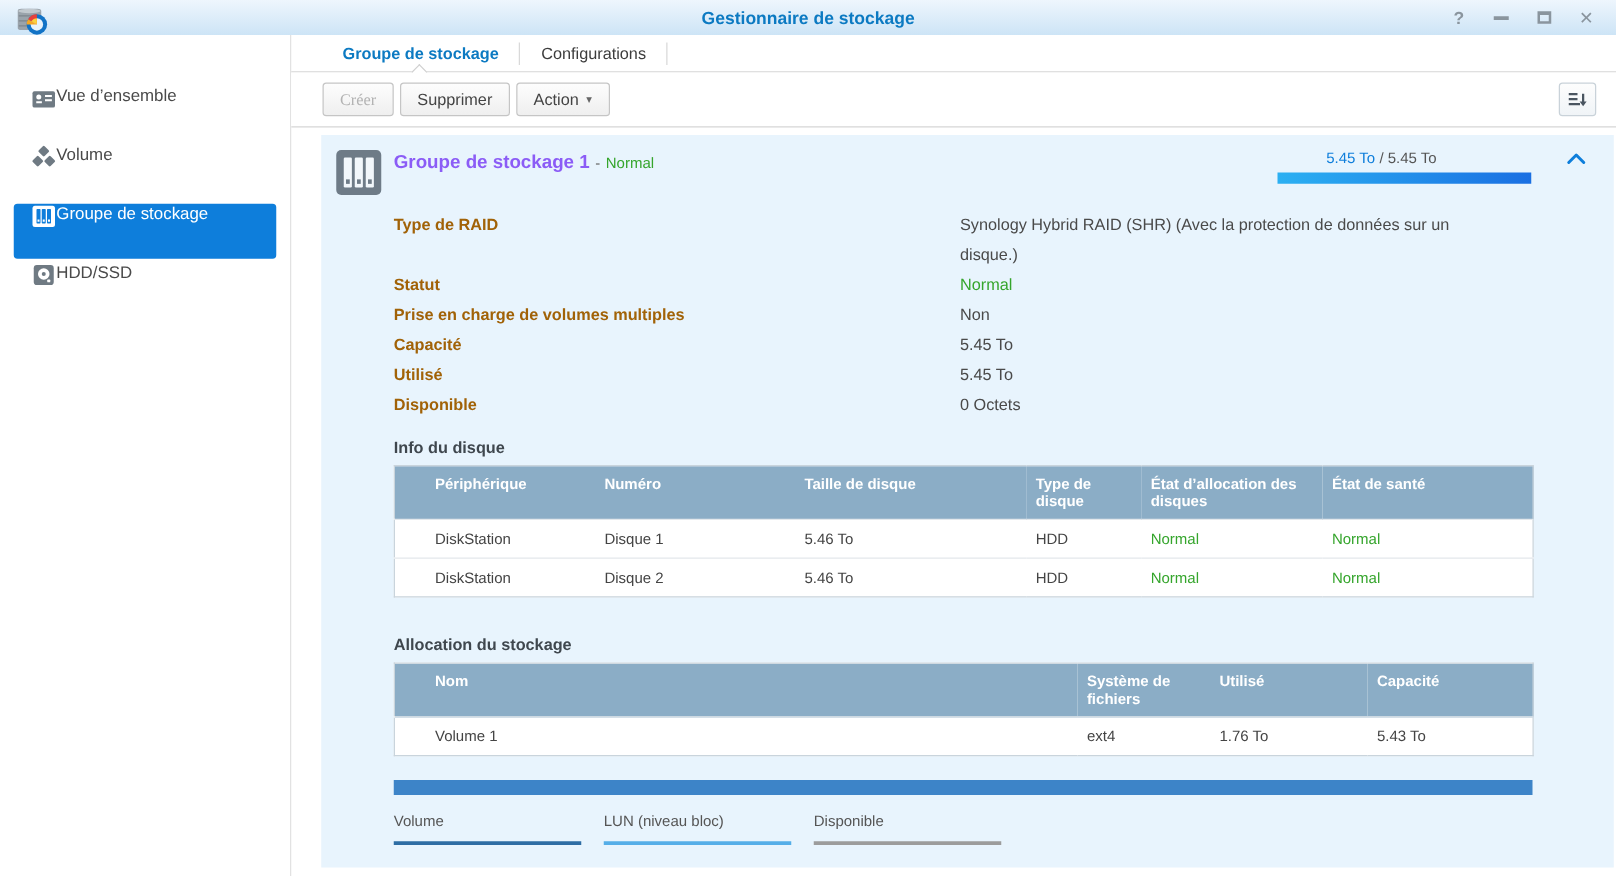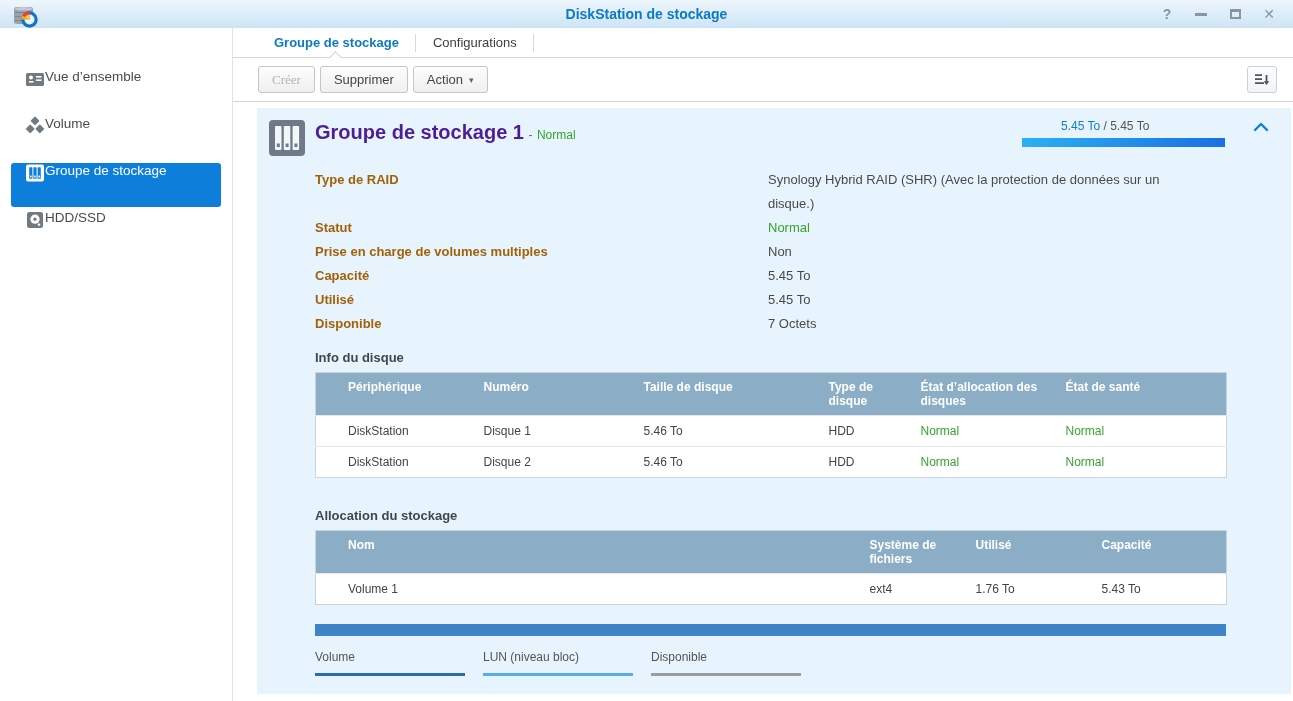--- a/index.html
+++ b/index.html
@@ -53,21 +53,21 @@
   .caret { font-size:9px; color:#666; }
   .icon-btn { margin-left:auto; width:30px; height:27px; display:flex; align-items:center;
     justify-content:center; background:linear-gradient(#fdfdfd,#f0f4f7);
     border:1px solid #c9d2d9; border-radius:3px; cursor:pointer; }
 
   
   .panel { margin:6px 2px 0 24px; background:#e8f4fd; height:586px; overflow:hidden; }
   .pool-header { display:flex; align-items:flex-start; padding:9px 16px 0 10px; }
   .pool-ico { flex:none; margin-top:1px; }
   .pool-titlewrap { margin-left:8px; padding-top:4px; flex:1; min-width:0; }
-  .pool-title { font-size:20px; font-weight:bold; color:#4c1d95; display:inline; }
+  .pool-title { font-size:15px; font-weight:bold; color:#8b5cf6; display:inline; }
   .pool-status { font-size:12px; color:#35a52c; } .dash { font-size:12px; color:#666; }
   .usage { width:203px; flex:none; margin-top:2px; }
   .usage-text { font-size:12px; color:#555; margin-bottom:5px;margin-left:39px; }
   .usage-used { color:#0e7edb; }
   .usage-bar { height:9px; background:#c6dcee; }
   .usage-fill { height:100%; width:100%; background:linear-gradient(90deg,#2cb0f2,#1a6fe2); }
   .collapse { flex:none; margin:4px 6px 0 28px; cursor:pointer; }
 
   .pool-body { padding:10px 64px 0 58px; }
   .detail-row { display:flex; font-size:13px; line-height:24px; }
@@ -110,21 +110,21 @@
   <svg class="app-icon" viewBox="0 0 26 26">
     <path d="M3 2h13c1.6 0 3 .7 3 1.7v13.6c0 1-1.4 1.7-3 1.7H3c-1.6 0-3-.7-3-1.7V3.7C0 2.7 1.4 2 3 2z" fill="#9aa3ab"></path>
     <ellipse cx="9.5" cy="3.8" rx="9" ry="1.8" fill="#c2c9cf"></ellipse>
     <path d="M1 7.6h17M1 11.6h17M1 15.6h17" stroke="#7d868e" stroke-width="1"></path>
     <circle cx="15.5" cy="14.5" r="8.2" fill="#1273c6"></circle>
     <circle cx="15.5" cy="14.5" r="5" fill="#e8f2fa"></circle>
     <path d="M15.5 14.5 L15.5 6.3 A8.2 8.2 0 0 0 8.4 10.4 Z" fill="#e8413c"></path>
     <path d="M15.5 14.5 L8.4 10.4 A8.2 8.2 0 0 0 7.3 14.5 Z" fill="#f6a623"></path>
     <path d="M15.5 14.5 L15.5 9.5 A5 5 0 0 0 11.2 12 Z" fill="#fbd23c"></path>
   </svg>
-  <div class="win-title">DiskStation de stockage</div>
+  <div class="win-title">Gestionnaire de stockage</div>
   <div class="win-controls">
     <div class="wc">?</div>
     <div class="wc wc-min">
         <i></i>
       </div>
     <div class="wc wc-max">
         <i></i>
       </div>
     <div class="wc">✕</div>
   </div>
@@ -248,21 +248,21 @@
         <div class="detail-row">
           <div class="detail-label">Capacité</div>
           <div class="detail-value">5.45 To</div>
         </div>
         <div class="detail-row">
           <div class="detail-label">Utilisé</div>
           <div class="detail-value">5.45 To</div>
         </div>
         <div class="detail-row">
           <div class="detail-label">Disponible</div>
-          <div class="detail-value">7 Octets</div>
+          <div class="detail-value">0 Octets</div>
         </div>
 
         <div class="section-label">Info du disque</div>
         <table>
           <colgroup>
               <col class="disk-c1">
               <col class="disk-c2">
               <col class="disk-c3">
               <col class="disk-c4">
               <col class="disk-c5">

